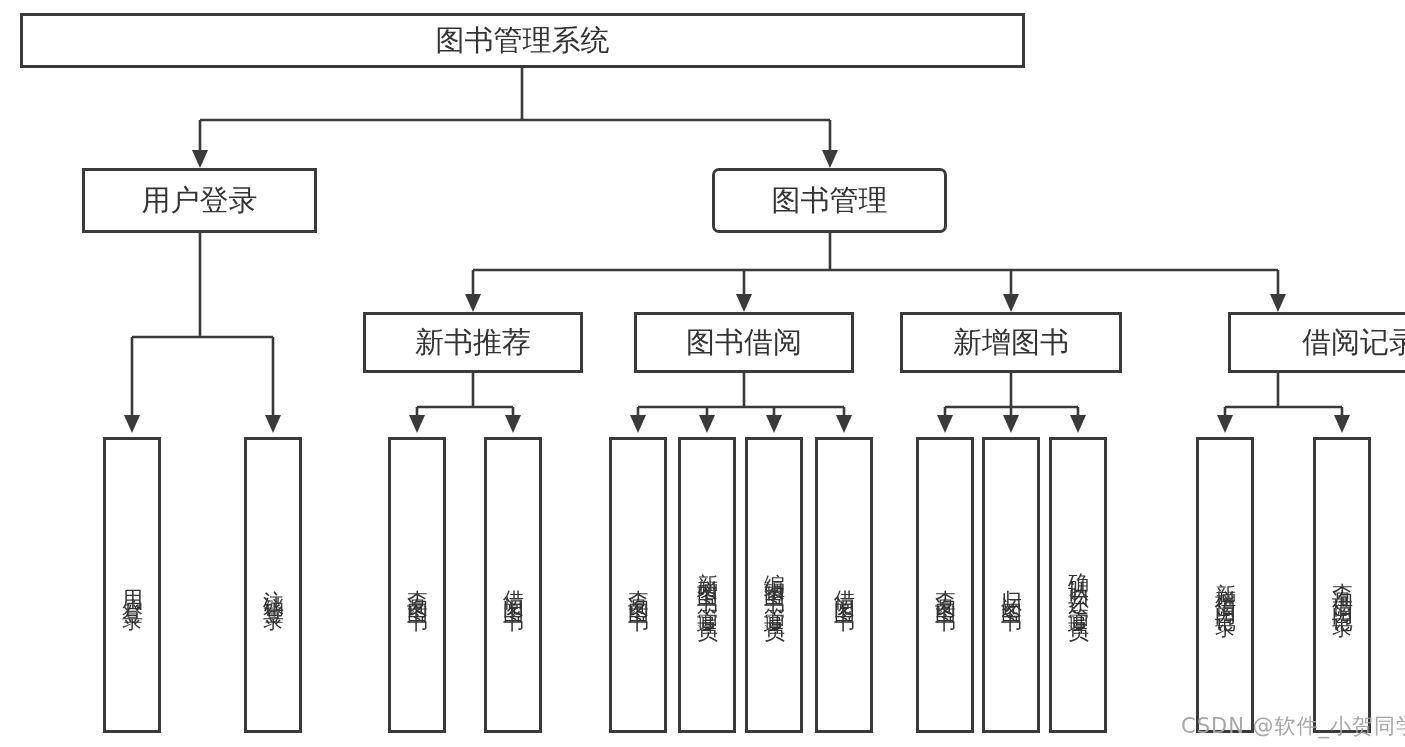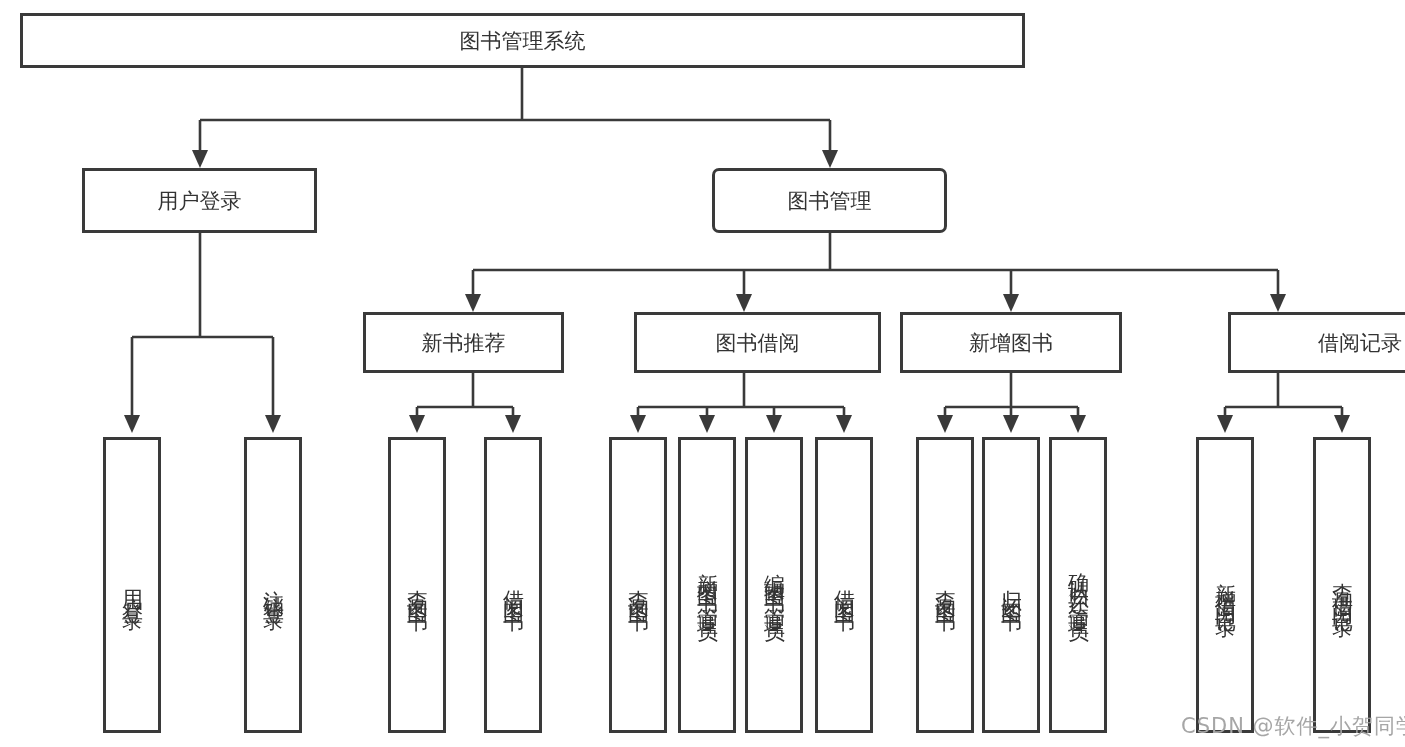--- a/index.html
+++ b/index.html
@@ -34,21 +34,21 @@
   }
   .node{
     position:absolute;
     box-sizing:border-box;
     border:3px solid var(--border);
     background:#fff;
     display:flex;
     align-items:center;
     justify-content:center;
     color:var(--text);
-    font-size:21px;
+    font-size:29px;
     z-index:2;
     text-align:center;
   }
   .vnode{
     writing-mode:vertical-rl;
     text-orientation:mixed;
     letter-spacing:7px;
     font-size:21px;
     line-height:1.0;
     padding-top:4px;
@@ -112,22 +112,22 @@
     <path d="M1278,373 V408 M1225,407 H1342 M1225,407 V417 M1342,407 V417"></path>
     <polygon points="1217,415 1233,415 1225,433"></polygon>
     <polygon points="1334,415 1350,415 1342,433"></polygon>
   </svg>
 
   <div class="node" style="left:20px;top:13px;width:1005px;height:55px;">图书管理系统</div>
 
   <div class="node" style="left:82px;top:168px;width:235px;height:65px;">用户登录</div>
   <div class="node" style="left:712px;top:168px;width:235px;height:65px;border-radius:7px;">图书管理</div>
 
-  <div class="node l3" style="left:363px;width:201px;">新书推荐</div>
-  <div class="node l3" style="left:634px;width:247px;">图书借阅</div>
+  <div class="node l3" style="left:363px;width:220px;">新书推荐</div>
+  <div class="node l3" style="left:634px;width:220px;">图书借阅</div>
   <div class="node l3" style="left:900px;width:222px;">新增图书</div>
   <div class="node l3" style="left:1228px;width:264px;">借阅记录</div>
 
   <div class="node leaf vnode" style="left:103px;">用户登录</div>
   <div class="node leaf vnode" style="left:244px;">注销登录</div>
 
   <div class="node leaf vnode" style="left:388px;">查询图书</div>
   <div class="node leaf vnode" style="left:484px;">借阅图书</div>
 
   <div class="node leaf vnode" style="left:609px;">查询图书</div>

